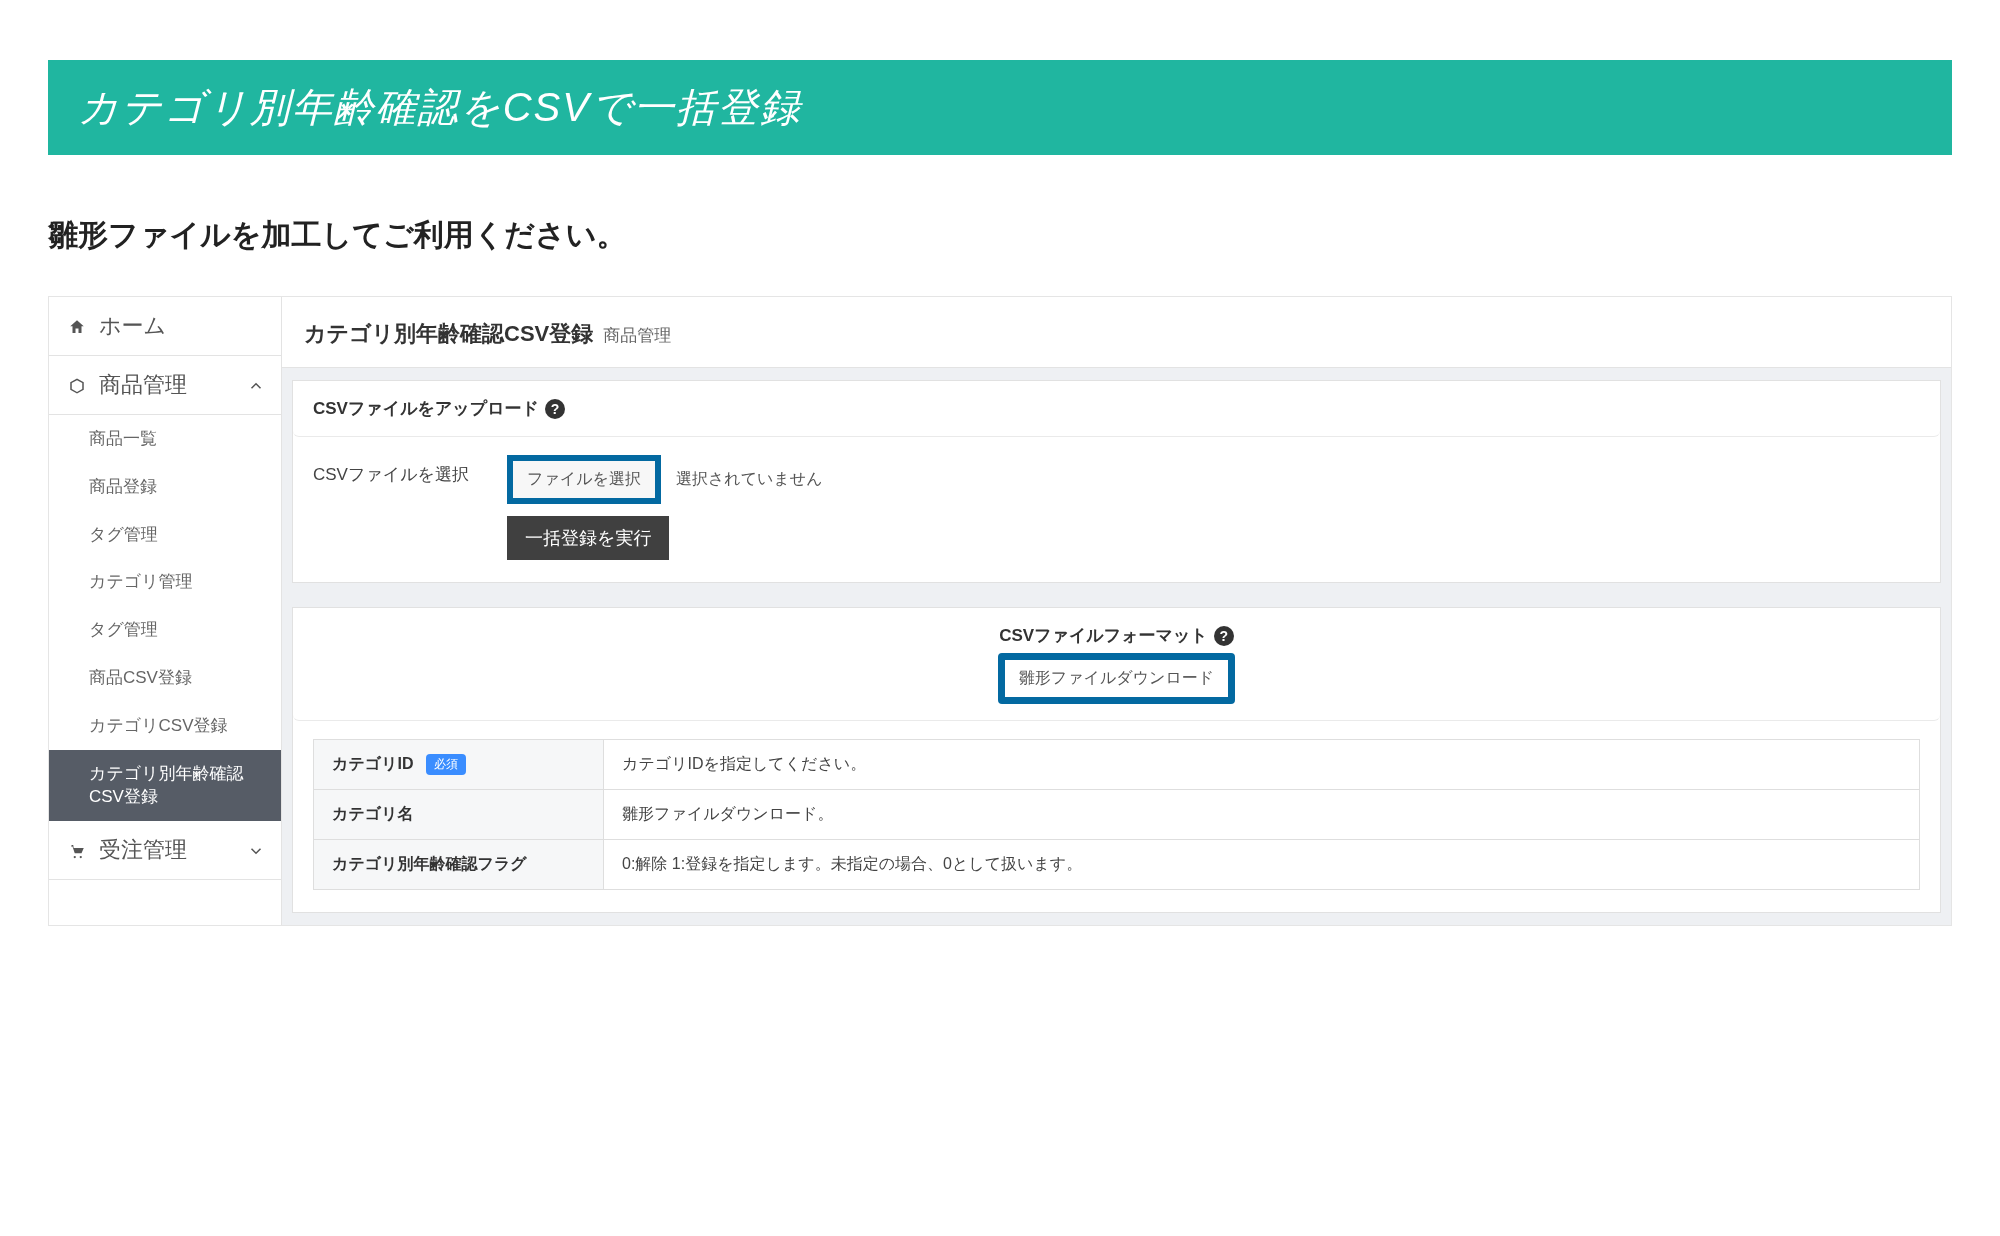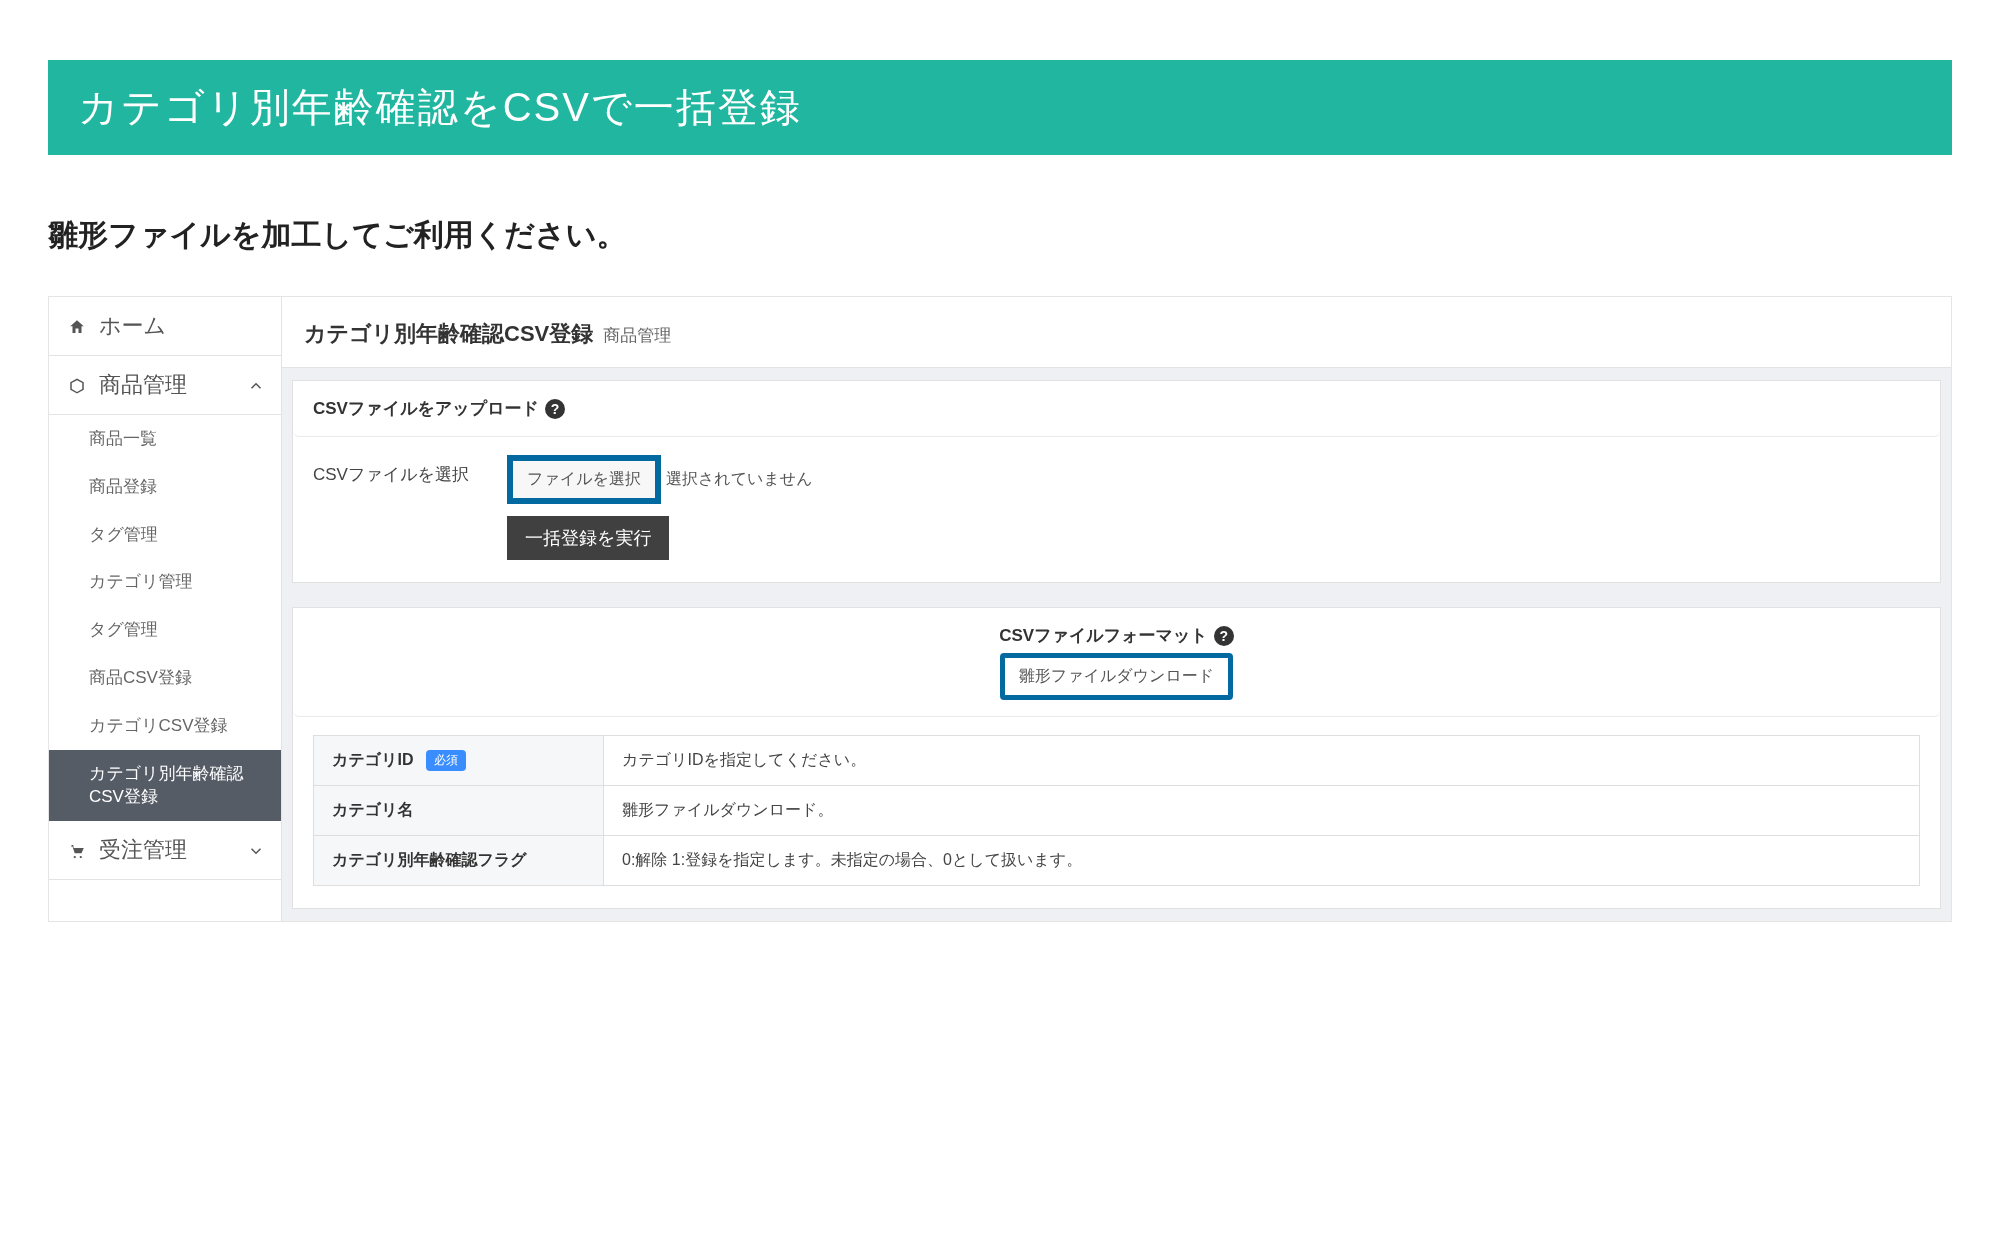--- a/index.html
+++ b/index.html
@@ -12,20 +12,21 @@
   .page {
     padding: 60px 48px 48px 48px;
   }
   .banner {
     background: #20b6a0;
     color: #fff;
     padding: 20px 30px;
     font-size: 40px;
     font-weight: 500;
     letter-spacing: 2px;
+    font-style: italic;
   }
   .intro {
     font-size: 30px;
     font-weight: 600;
     color: #222;
     margin-top: 60px;
     margin-bottom: 40px;
   }
   .admin-panel {
     border: 1px solid #e5e5e5;
@@ -151,36 +152,37 @@
     padding: 8px 14px;
     border: 6px solid #0369a1;
     background: #f7f7f7;
     color: #555;
     font-size: 16px;
     cursor: pointer;
   }
   .file-status {
     font-size: 16px;
     color: #555;
+    margin-left: 10px;
     text-align: right;
   }
   .submit-btn {
     display: inline-block;
     margin-top: 12px;
     padding: 10px 18px;
     background: #404040;
     color: #fff;
     border-radius: 0;
     font-size: 18px;
     cursor: pointer;
     border: none;
   }
   .dl-btn {
     padding: 8px 14px;
-    border: 5px solid #0369a1;
+    border: 7px solid #0369a1;
     background: #fff;
     color: #555;
     font-size: 16px;
     border-radius: 4px;
     cursor: pointer;
   }
   table.fmt {
     width: 100%;
     border-collapse: collapse;
   }

